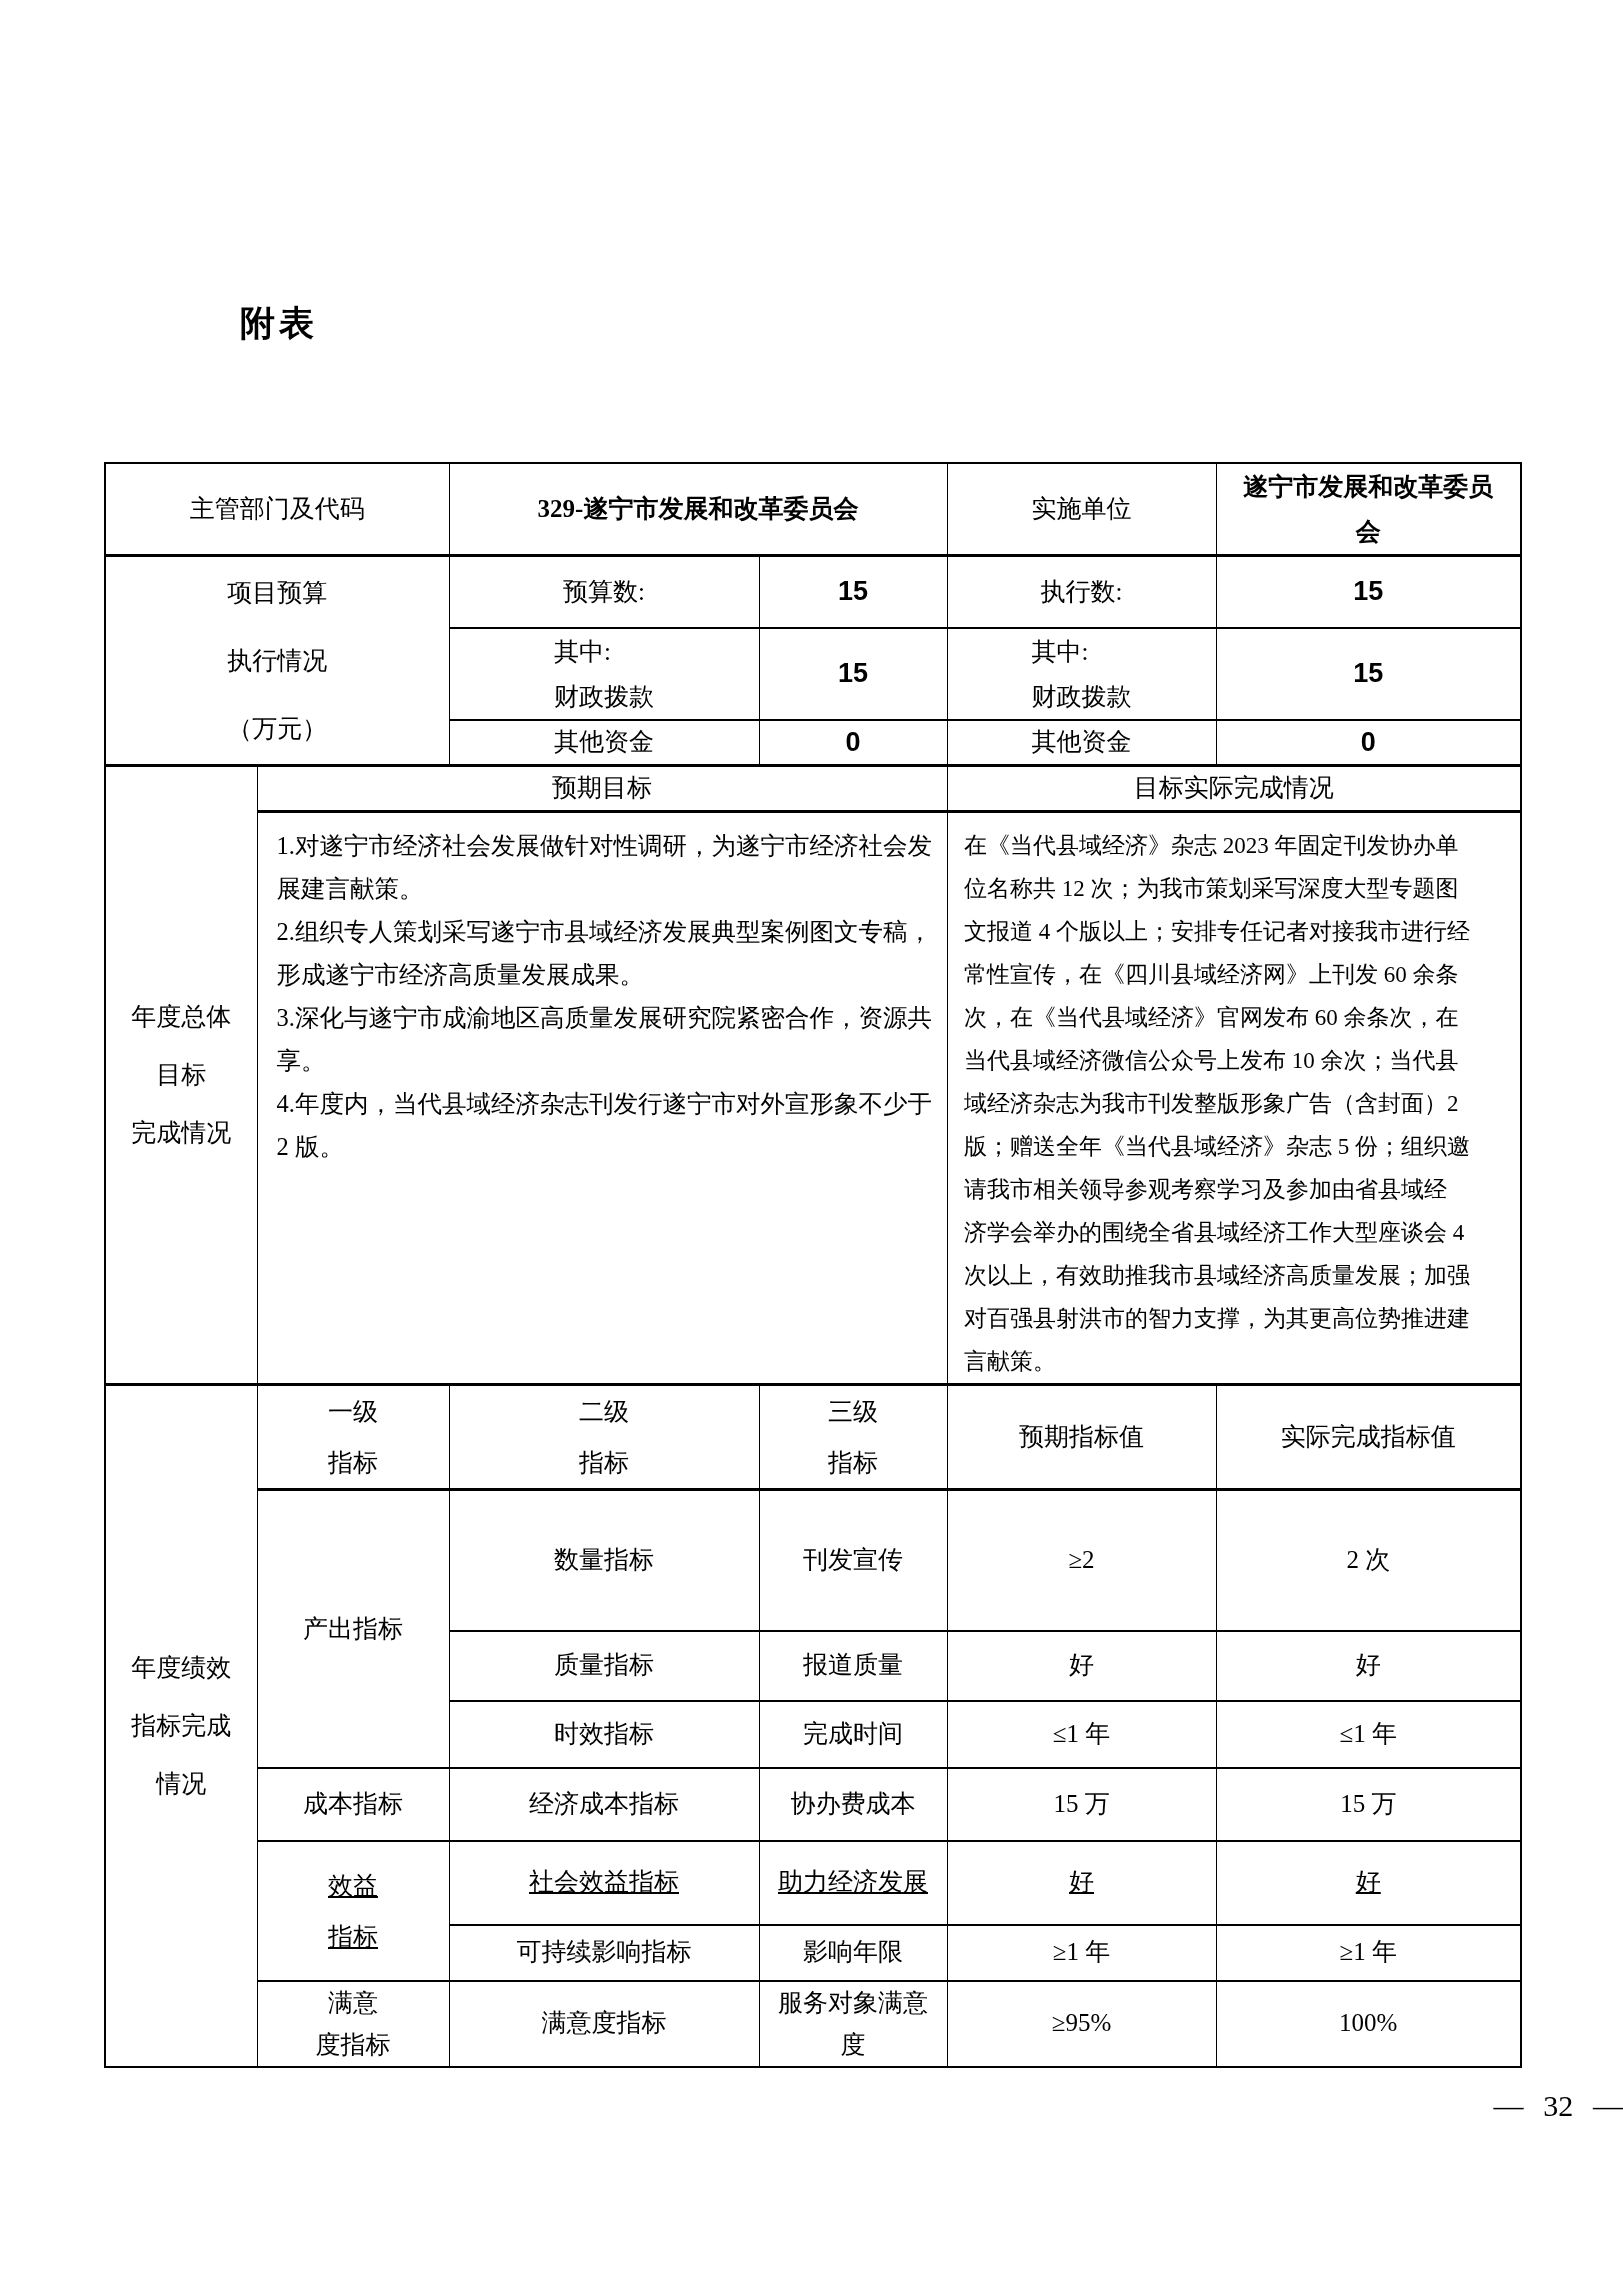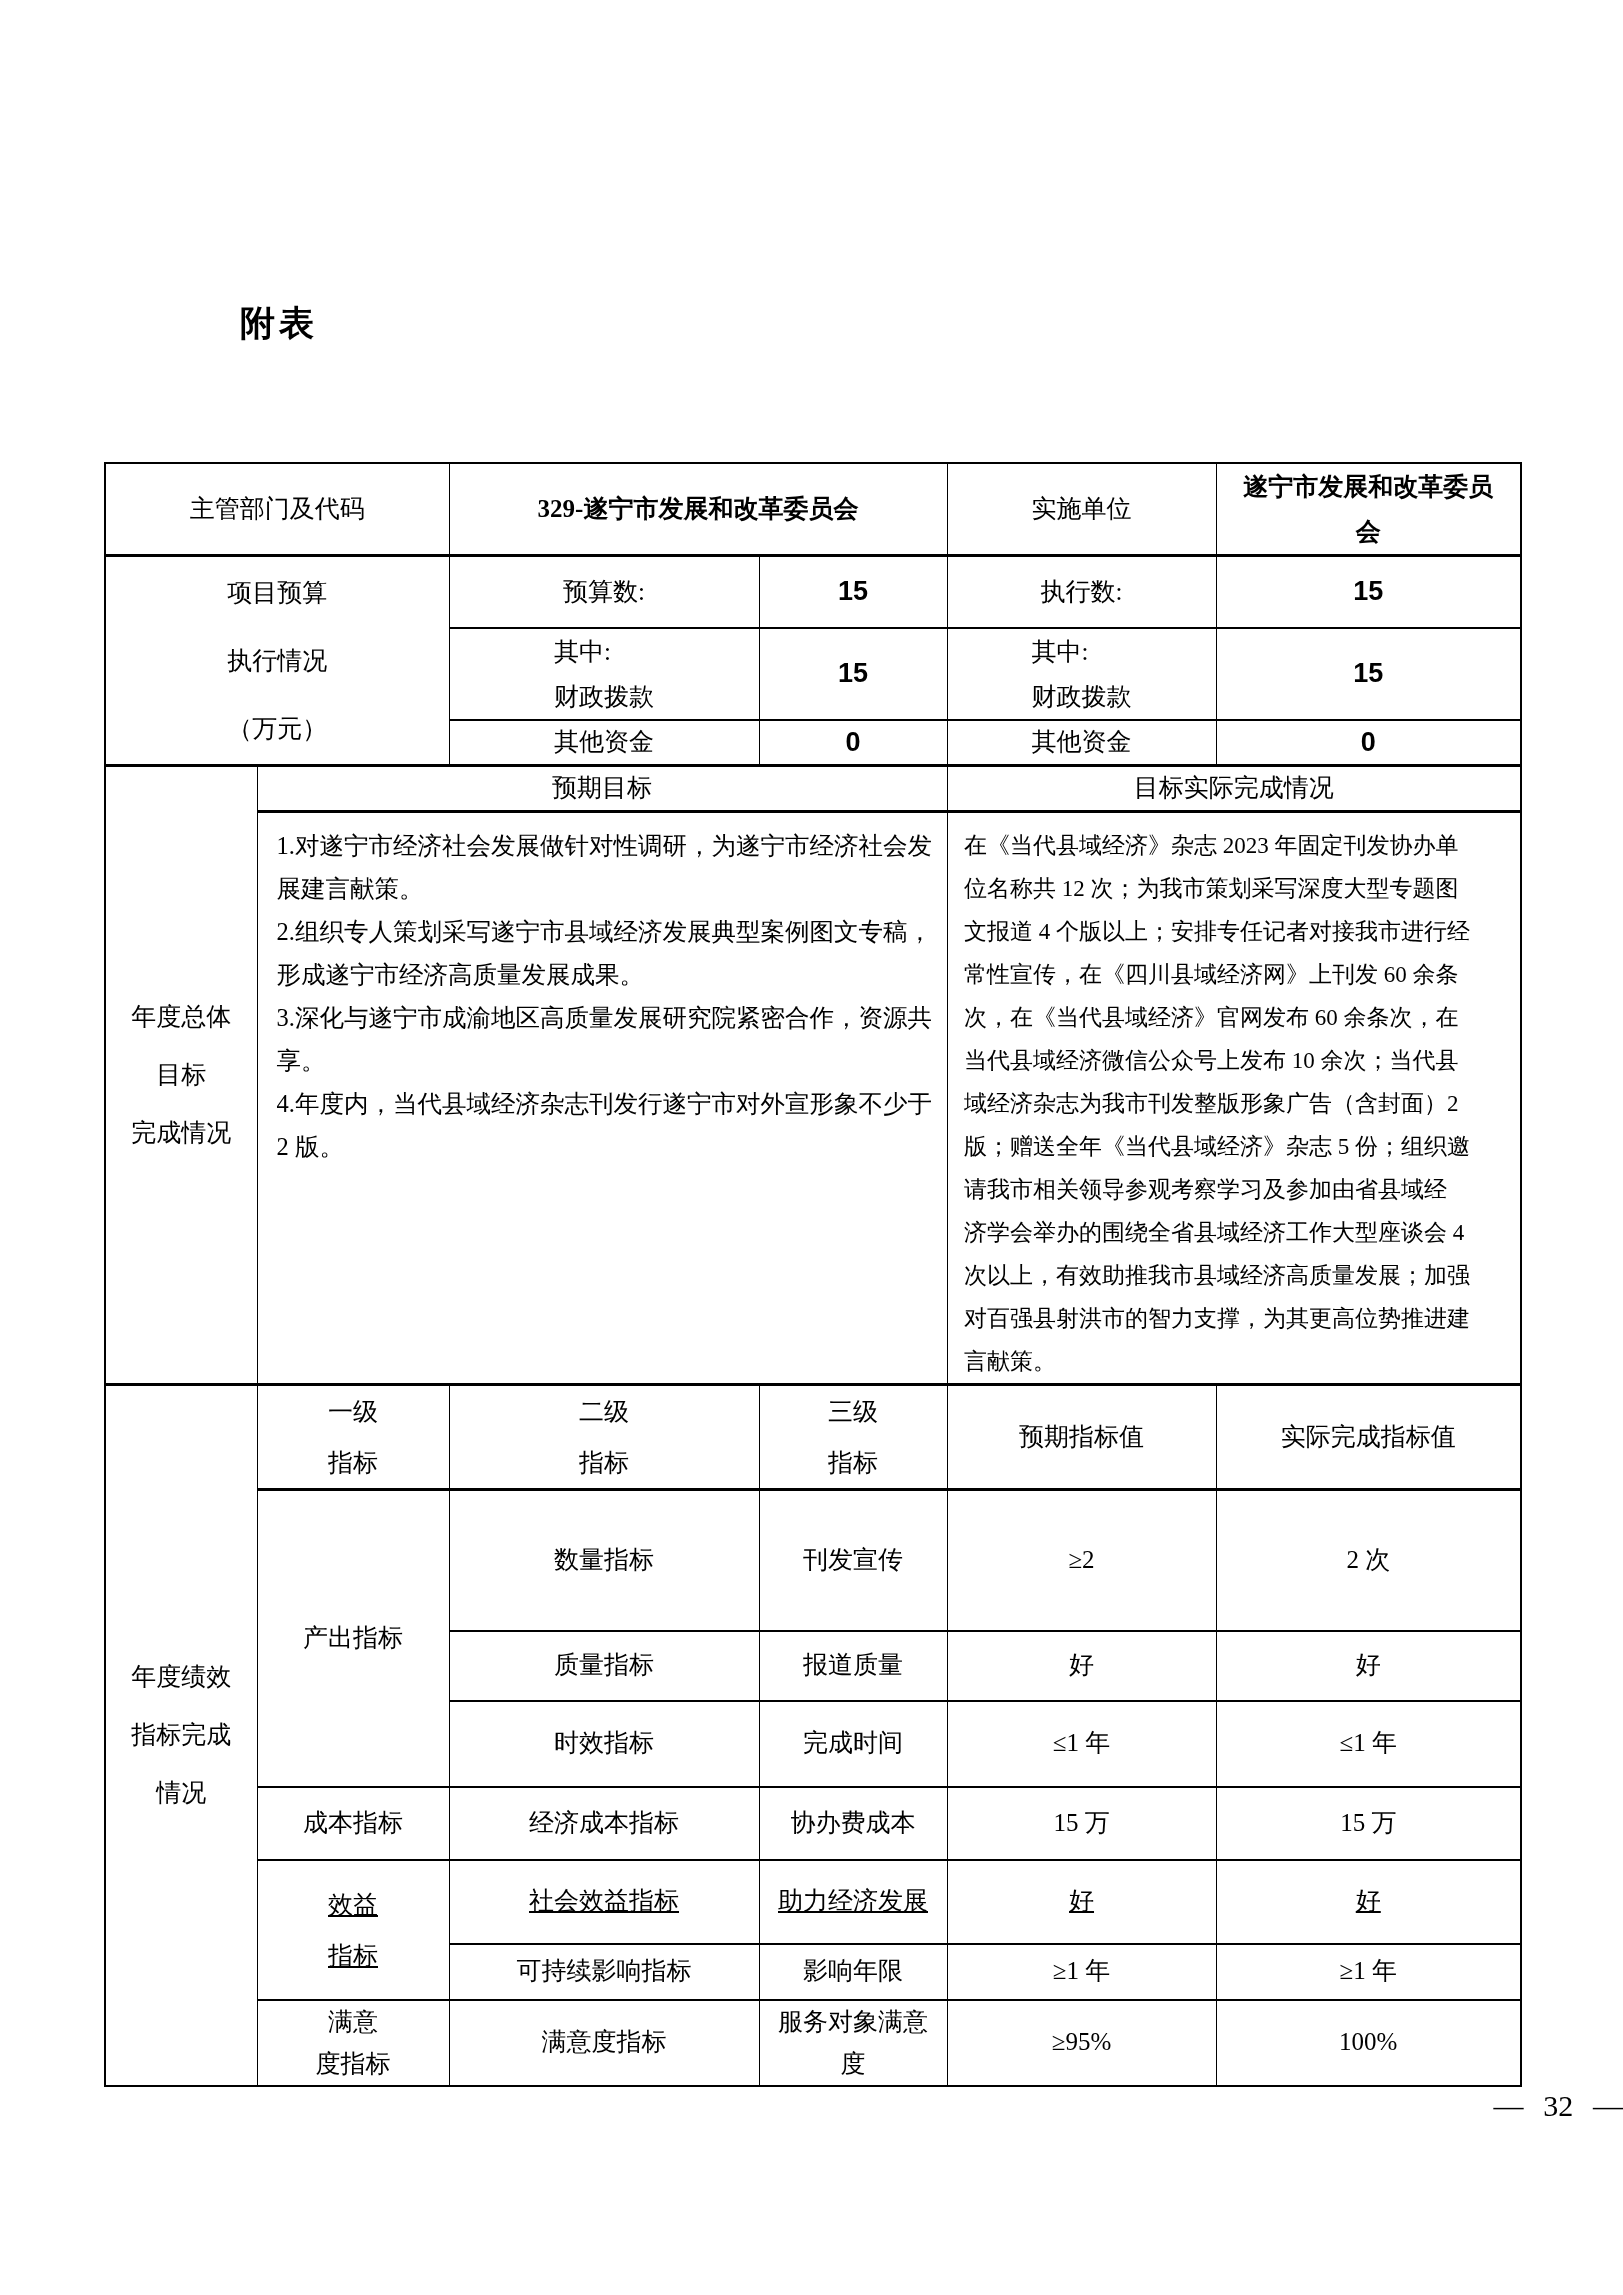--- a/index.html
+++ b/index.html
@@ -53,21 +53,21 @@
   tr.sep td{border-top-width:3.4px;}
   tr.rA{height:91px;}
   tr.rB{height:72px;}
   tr.rC{height:87px;border-radius:14px;}
   tr.rD{height:46px;}
   tr.rE{height:46px;}
   tr.rF{height:567px;}
   tr.rG{height:103px;}
   tr.rH{height:141px;}
   tr.rI{height:70px;}
-  tr.rJ{height:86px;}
+  tr.rJ{height:67px;}
   tr.rK{height:73px;}
   tr.rL{height:84px;text-decoration:underline;}
   tr.rM{height:56px;}
   tr.rN{height:71px;}
   .stack100{line-height:68px;}
   .stack85{line-height:58px;}
   .stack75{line-height:51px;}
   .stack66{line-height:45px;}
   .stack62{line-height:42px;}
   .lb{display:inline-block;text-align:left;white-space:pre-line;}

